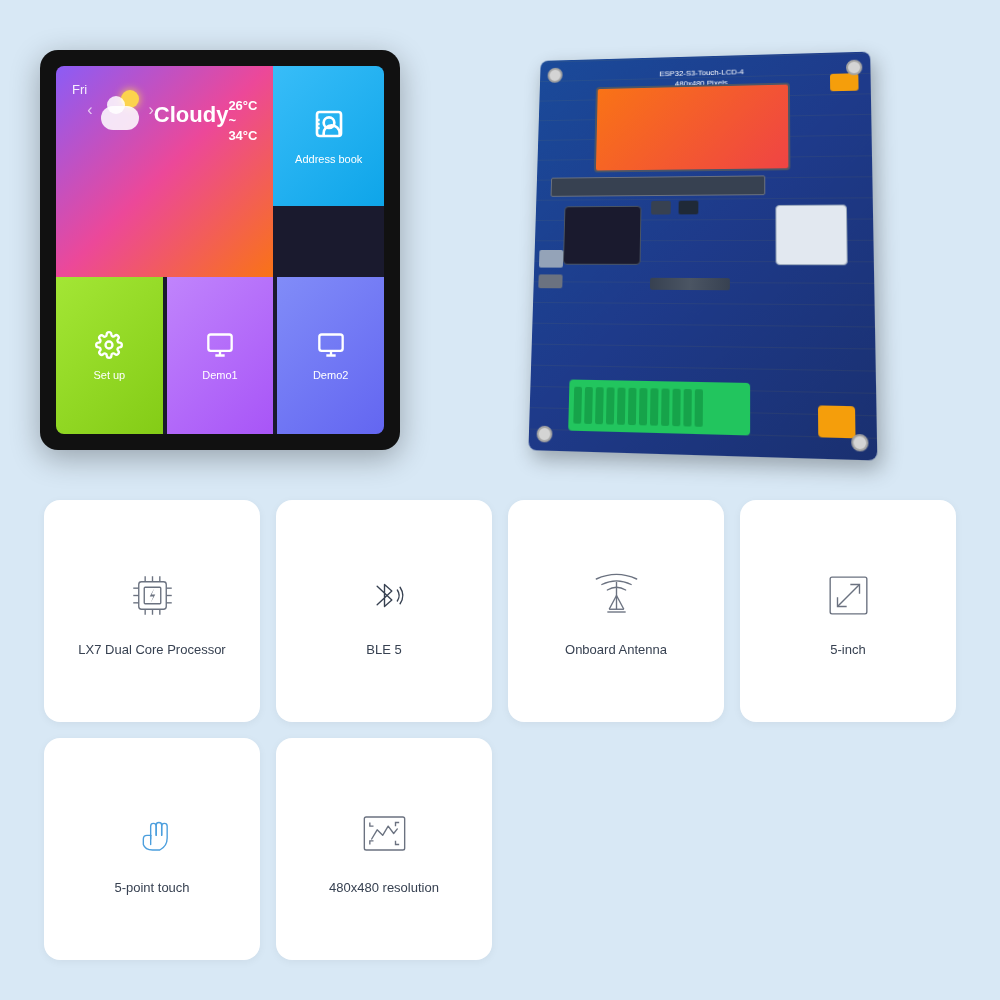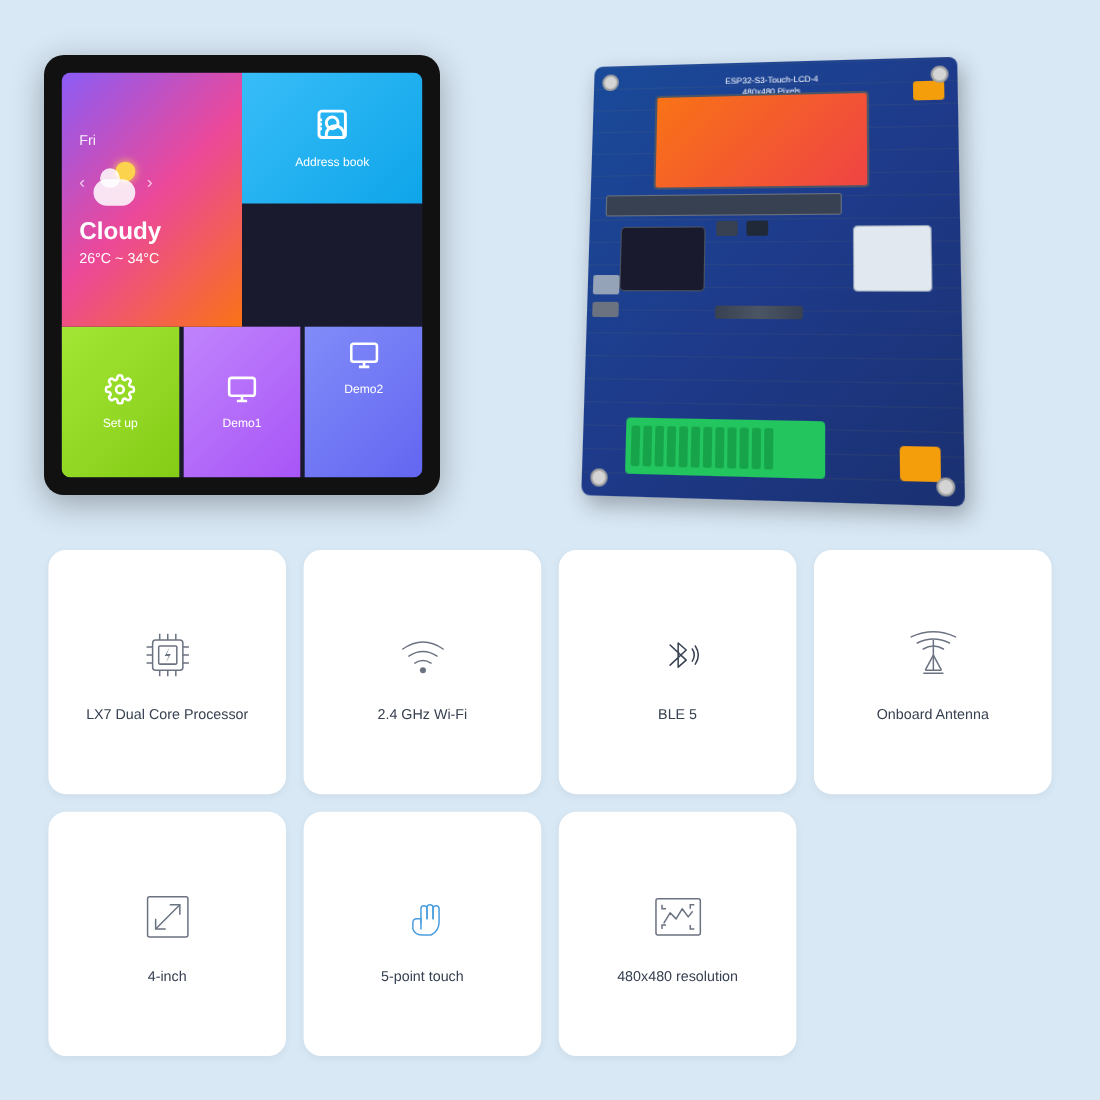--- a/index.html
+++ b/index.html
@@ -43,43 +43,43 @@
       grid-template-columns: 1fr 1fr;
       grid-template-rows: auto auto auto;
     }
 
     .weather-cell {
       grid-column: 1;
       grid-row: 1 / 3;
       background: linear-gradient(135deg, #8B5CF6 0%, #EC4899 50%, #F97316 100%);
       padding: 16px;
       display: flex;
-      flex-direction: column;
       justify-content: center;
       align-items: flex-start;
       position: relative;
     }
 
     .weather-day {
       color: rgba(255,255,255,0.9);
       font-size: 13px;
       margin-bottom: 4px;
     }
 
     .weather-name {
       color: white;
       font-size: 22px;
       font-weight: 600;
-      margin-top: 2px;
+      margin-top: 20px;
     }
 
     .weather-temp {
       color: white;
       font-size: 13px;
-      margin-top: 4px;
+      margin-top: 16px;
+      font-weight: bold;
     }
 
     .address-book-cell {
       background: linear-gradient(135deg, #38BDF8, #0EA5E9);
       padding: 12px;
       display: flex;
       flex-direction: column;
       align-items: center;
       justify-content: center;
       gap: 6px;
@@ -126,21 +126,21 @@
       justify-content: center;
       gap: 6px;
     }
 
     .demo2-cell {
       background: linear-gradient(135deg, #818CF8, #6366F1);
       padding: 12px;
       display: flex;
       flex-direction: column;
       align-items: center;
-      justify-content: flex-start;
+      justify-content: center;
       gap: 6px;
     }
 
     .bottom-row {
       grid-column: 1 / 3;
       display: grid;
       grid-template-columns: 1fr 1fr 1fr;
       gap: 4px;
     }
 
@@ -503,31 +503,20 @@
         <line x1="45" y1="22" x2="51" y2="22"></line>
         <line x1="45" y1="30" x2="51" y2="30"></line>
         <line x1="45" y1="38" x2="51" y2="38"></line>
 
         <path d="M32 22 L27 31 L31 31 L28 38 L33 29 L29 29 Z" fill="#6b7280" stroke="none"></path>
       </svg>
     </div>
     <span class="feature-label">LX7 Dual Core Processor</span>
   </div>
 
-  <div class="feature-card">
-    <div class="feature-icon">
-      <svg width="55" height="55" viewBox="0 0 60 60" fill="none" stroke="#6b7280" stroke-width="2.5">
-        <path d="M10 24 Q30 10 50 24" stroke-linecap="round" fill="none"></path>
-        <path d="M16 31 Q30 22 44 31" stroke-linecap="round" fill="none"></path>
-        <path d="M22 38 Q30 33 38 38" stroke-linecap="round" fill="none"></path>
-        <circle cx="30" cy="45" r="3" fill="#6b7280" stroke="none"></circle>
-      </svg>
-    </div>
-    <span class="feature-label">2.4 GHz Wi-Fi</span>
-  </div>
 
   <div class="feature-card">
     <div class="feature-icon">
       <svg width="55" height="55" viewBox="0 0 60 60" fill="none" stroke="#374151" stroke-width="2.5">
 
         <path d="M22 20 L38 35 L30 42 L30 18 L38 25 L22 40" stroke-linecap="round" stroke-linejoin="round" fill="none"></path>
 
         <path d="M44 24 Q48 30 44 36" stroke="#374151" fill="none" stroke-linecap="round"></path>
         <path d="M47 21 Q53 30 47 39" stroke="#374151" fill="none" stroke-linecap="round"></path>
       </svg>
@@ -559,21 +548,21 @@
       <svg width="55" height="55" viewBox="0 0 60 60" fill="none" stroke="#6b7280" stroke-width="2">
         <rect x="10" y="10" width="40" height="40" rx="2"></rect>
 
         <line x1="18" y1="42" x2="42" y2="18"></line>
 
         <polyline points="32,18 42,18 42,28"></polyline>
 
         <polyline points="18,32 18,42 28,42"></polyline>
       </svg>
     </div>
-    <span class="feature-label">4-inch</span>
+    <span class="feature-label">5-inch</span>
   </div>
 
   <div class="feature-card">
     <div class="feature-icon">
       <svg width="55" height="55" viewBox="0 0 60 60" fill="none" stroke="#4b9edd" stroke-width="2">
 
         <path d="M28 42 L28 22 Q28 19 31 19 Q34 19 34 22 L34 32" stroke-linecap="round" fill="none"></path>
         <path d="M34 32 L34 21 Q34 18 37 18 Q40 18 40 21 L40 32" stroke-linecap="round" fill="none"></path>
         <path d="M40 32 L40 22 Q40 19 43 19 Q46 19 46 22 L46 35 Q46 44 38 48 L30 48 Q22 48 20 42 L20 36 Q20 32 24 32 L28 32" stroke-linecap="round" fill="none"></path>
 

